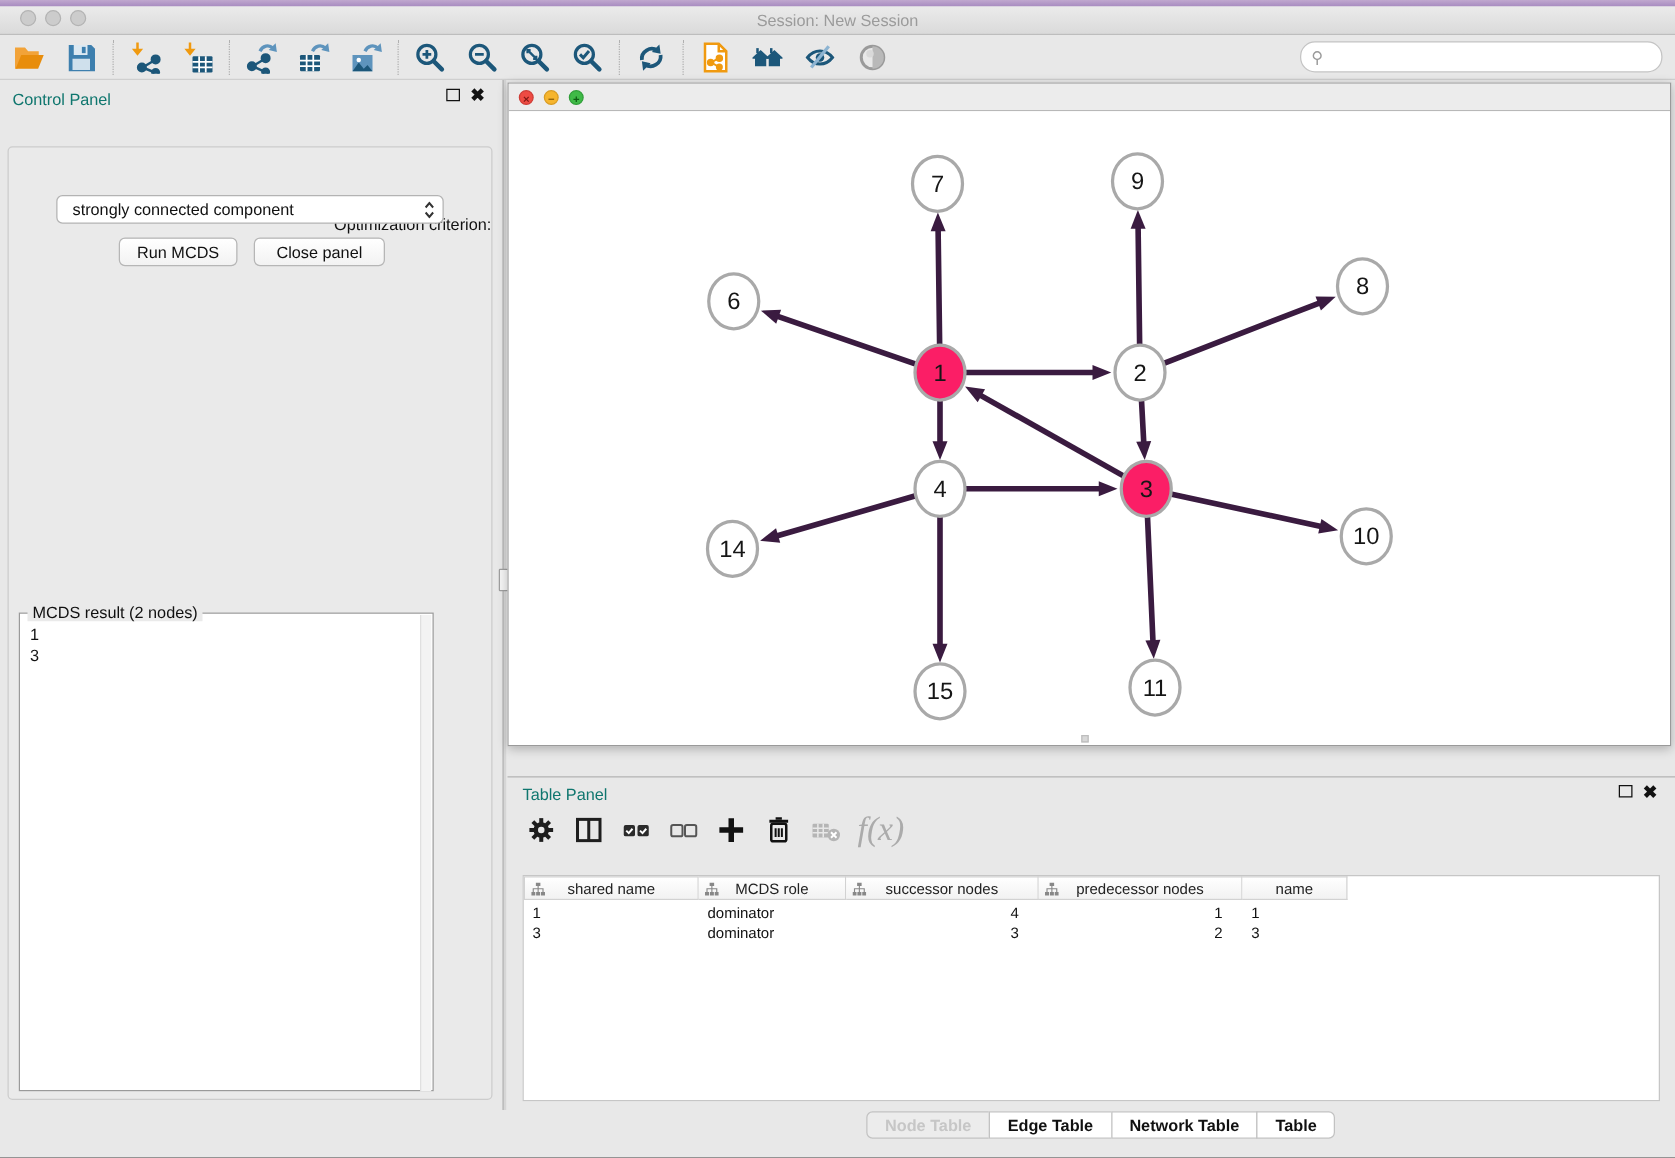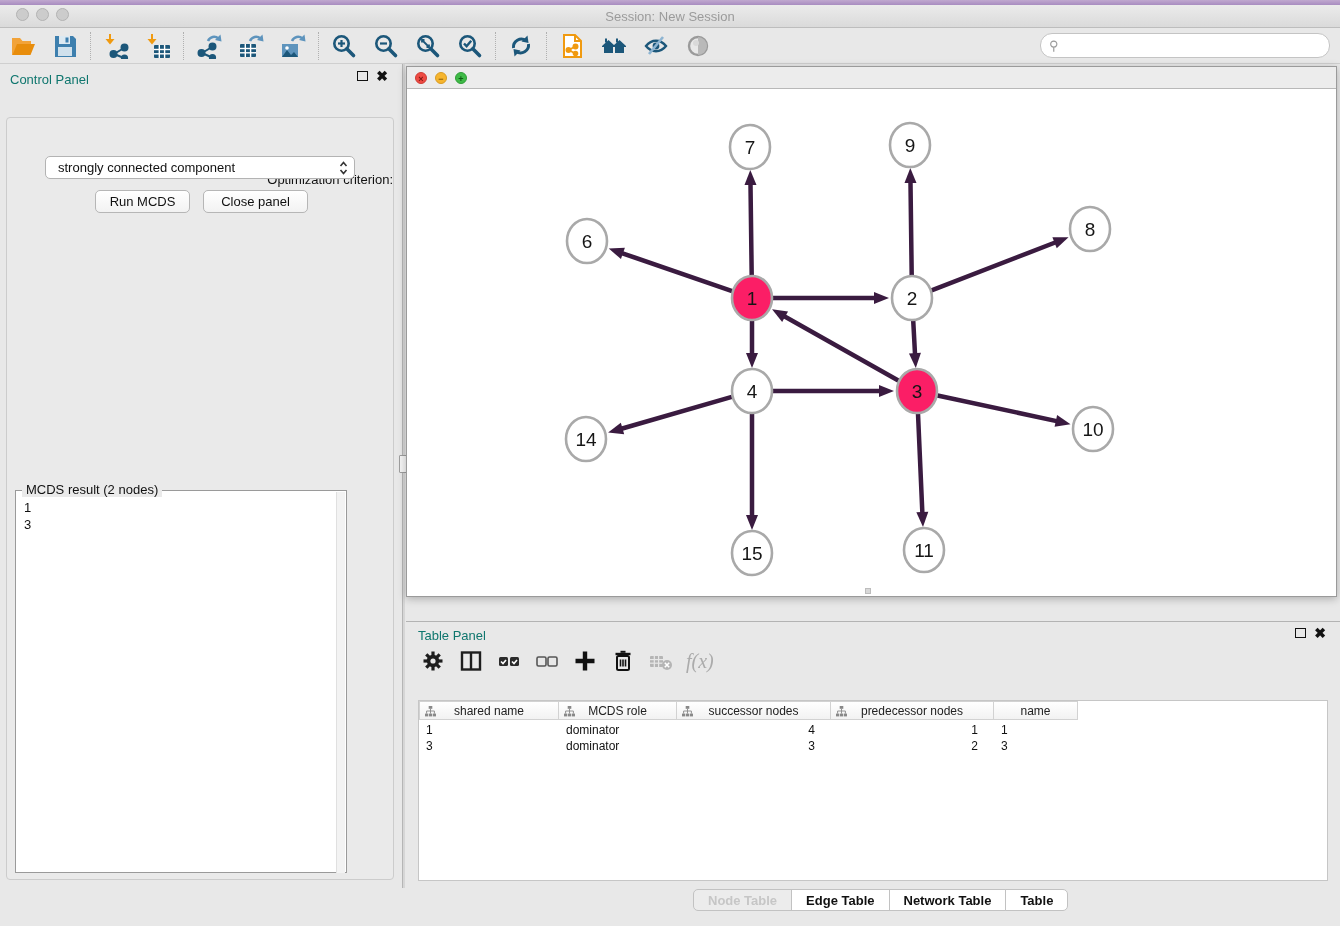--- a/index.html
+++ b/index.html
@@ -80,21 +80,21 @@
   .tl.green{background:#3fba47;border:1px solid #2f9e38;color:#0d5c13;}
   .net-canvas{position:absolute;left:0;top:22px;width:929px;height:507px;background:#fff;}
   .resize-dot{position:absolute;left:458px;bottom:2px;width:6px;height:6px;background:#d8d8d8;
     border:1px solid #bdbdbd;}
 
   
   .table-panel{position:absolute;left:406px;top:533px;width:934px;height:291px;background:#e8e8e8;
     border-top:1px solid #b3b3b3;margin-top:24px;}
   .tp-toolbar{position:absolute;left:14px;top:26px;display:flex;align-items:center;gap:12px;}
   .tp-icon{width:26px;height:26px;}
-  .fx{font-family:"Liberation Serif",serif;font-style:italic;font-size:20px;color:#ababab;}
+  .fx{font-family:"Liberation Serif",serif;font-style:italic;font-size:27px;color:#ababab;}
   .grid-table{position:absolute;left:12px;top:78px;width:910px;height:181px;background:#fff;
     border:1px solid #c6c6c6;}
   .gt-hcell{position:absolute;top:0;height:19px;background:linear-gradient(#ffffff,#f2f2f2);
     border:1px solid #d2d2d2;border-left:none;font-size:12px;color:#222;
     display:flex;align-items:center;justify-content:center;}
   .gt-hcell:first-child{border-left:1px solid #d2d2d2;align-items:center;}
   .gt-hcell .hier{position:absolute;left:5px;top:4px;}
   .gt-cell{position:absolute;height:16px;font-size:12px;color:#111;line-height:16px;
     white-space:nowrap;overflow:hidden;}
   .tp-tabs{position:absolute;left:287px;top:267px;display:flex;}

